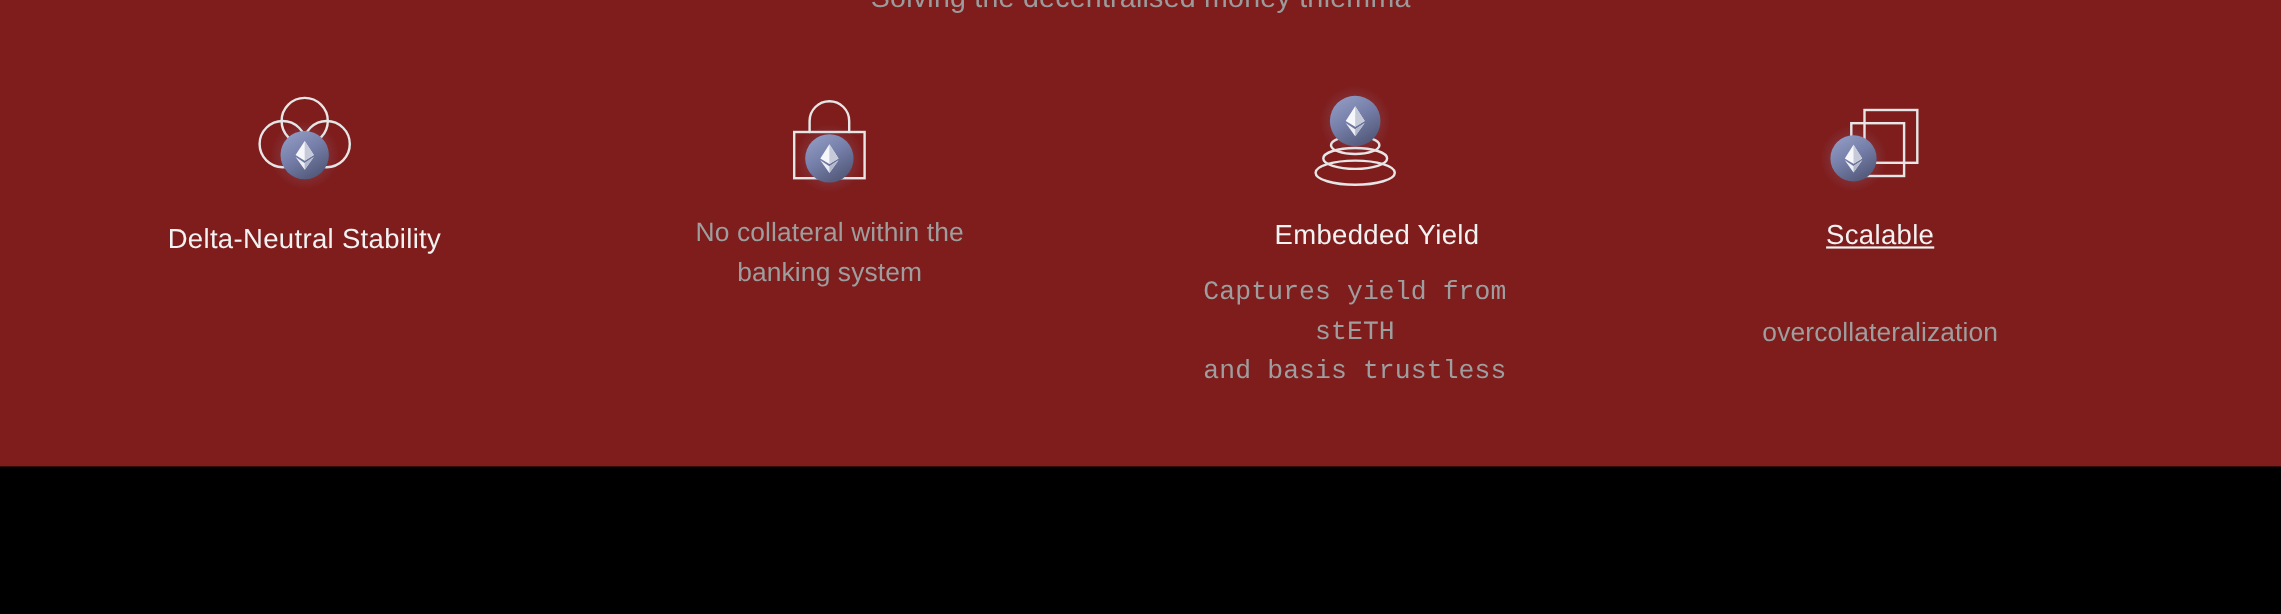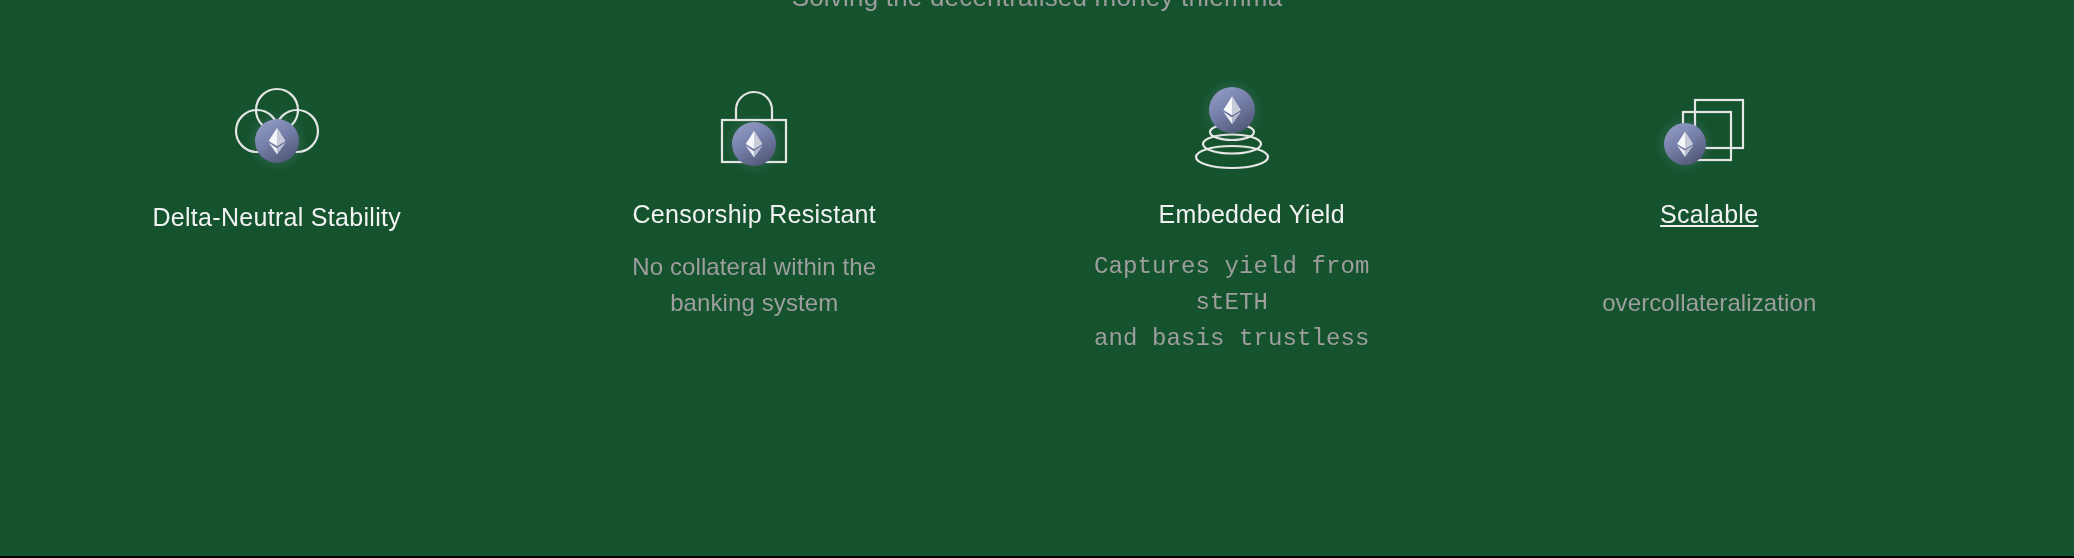--- a/index.html
+++ b/index.html
@@ -7,22 +7,22 @@
   html, body {
     width:2074px; height:558px;
     background:#000000;
     overflow:hidden;
     font-family:"Liberation Sans", sans-serif;
     -webkit-font-smoothing:antialiased;
   }
 
   .page {
     position:relative;
-    width:2074px; height:556px;
-    background:#14532d;
+    width:2074px; height:424px;
+    background:#7f1d1d;
   }
 
   
   .section-subtitle {
     position:absolute;
     top:-18px; left:0; right:0;
     text-align:center;
     font-size:26px;
     font-weight:400;
     letter-spacing:0.2px;
@@ -148,21 +148,20 @@
           <circle cx="70" cy="66" r="31" fill="url(#glow2)"></circle>
           <circle cx="70" cy="66" r="22" fill="url(#badge2)"></circle>
           <g transform="translate(70,66) scale(0.92)">
             <path d="M0,-14 L9,0 L0,5.5 L-9,0 Z" fill="#f6f7fa"></path>
             <path d="M0,-14 L9,0 L0,5.5 Z" fill="#c6cad9"></path>
             <path d="M0,7.8 L9,1.8 L0,14.5 L-9,1.8 Z" fill="#eceef4"></path>
             <path d="M0,7.8 L9,1.8 L0,14.5 Z" fill="#b3b9cc"></path>
           </g>
         </svg>
       </span>
-      <div class="feature-title">Censorship Resistant</div>
       <div class="feature-desc">
         <span>No collateral within the</span><br>
         <span>banking system</span>
       </div>
     </div>
 
     <div class="feature c3">
       <span class="icon-wrap">
         <svg viewBox="0 0 140 96" xmlns="http://www.w3.org/2000/svg">
           <defs>

